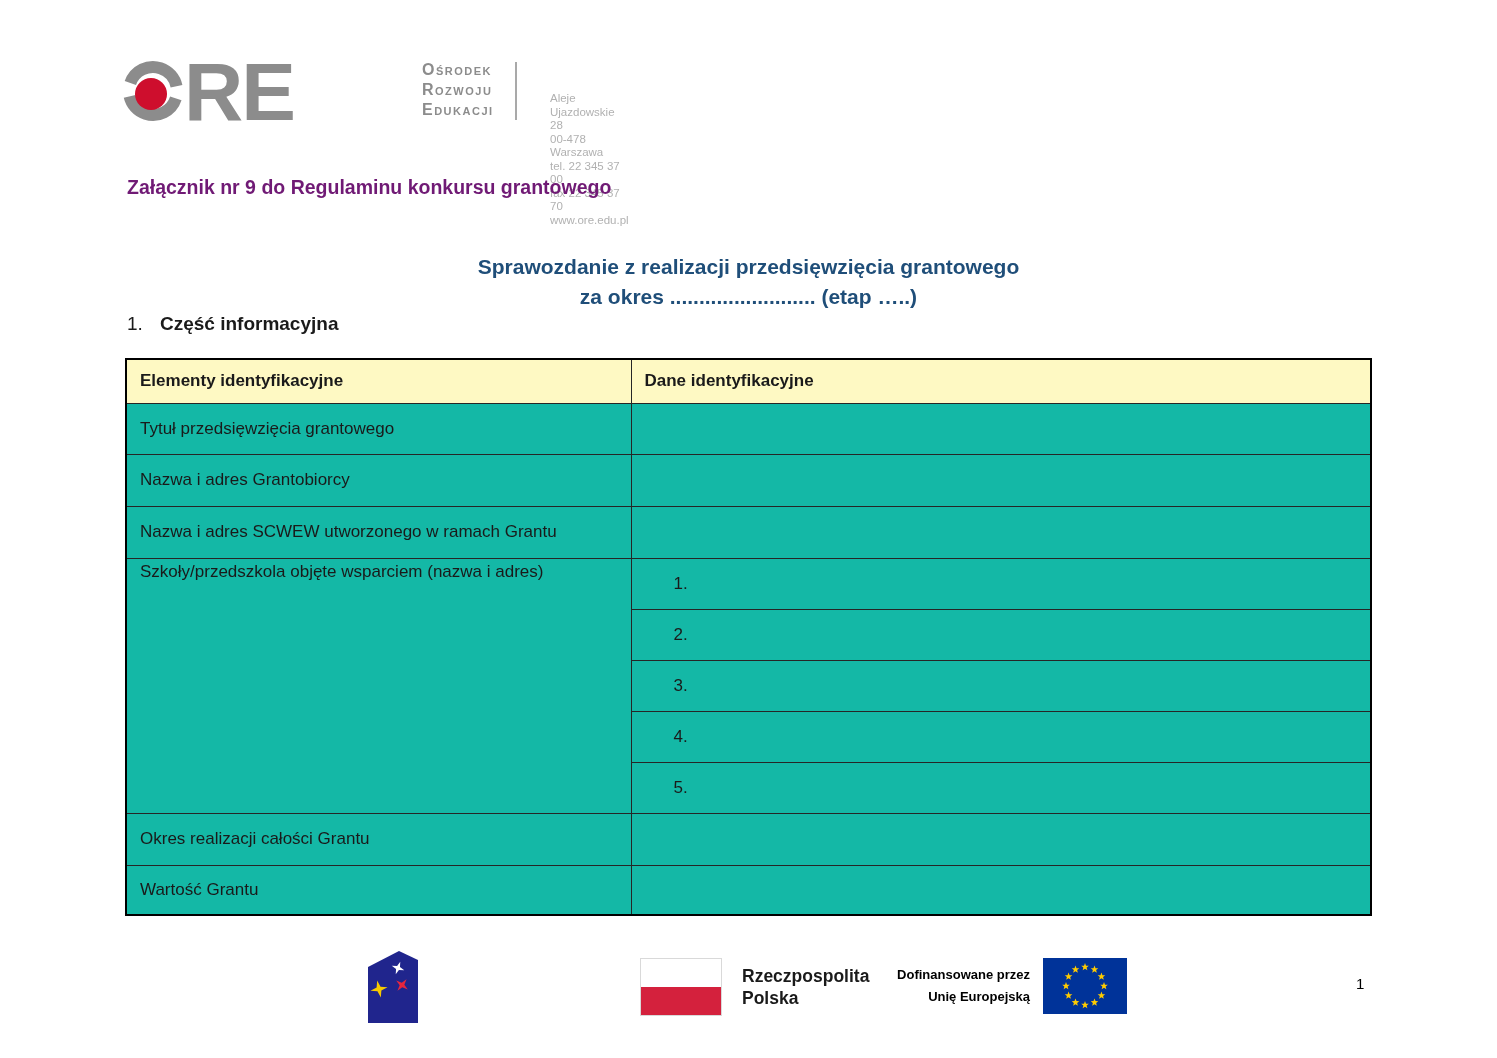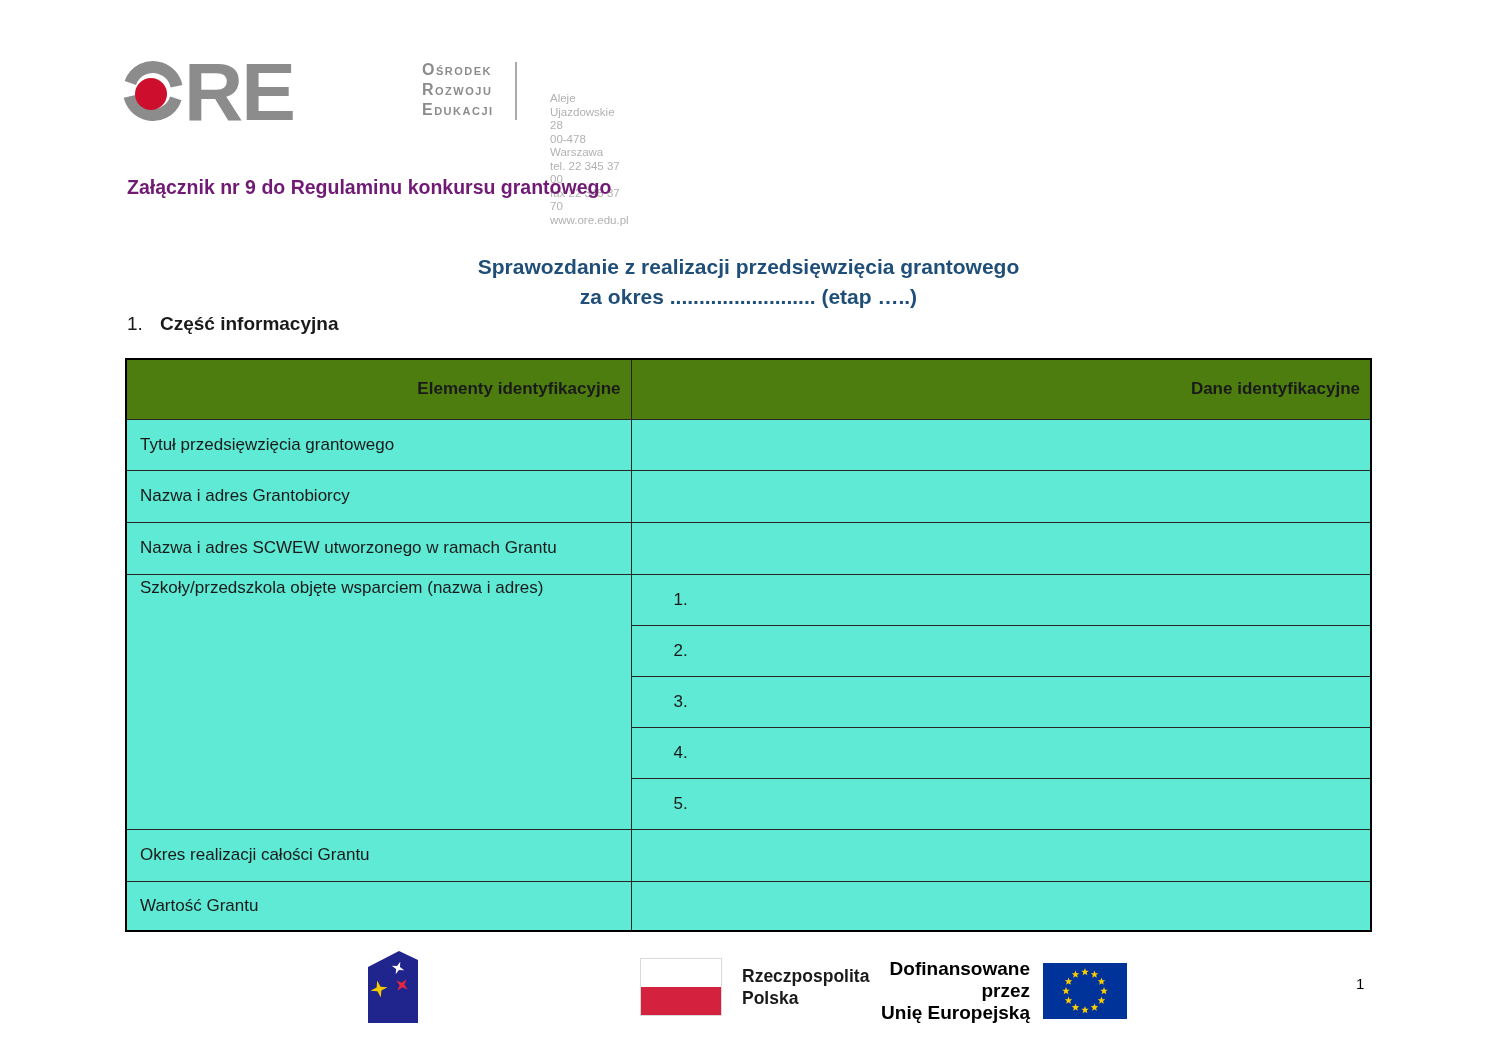--- a/index.html
+++ b/index.html
@@ -25,39 +25,39 @@
   .section-line { position:absolute; left:127px; top:313px; font-size:19px; }
   .section-num { display:inline-block; width:33px; font-weight:normal; }
   .section-label { font-weight:bold; }
 
   
   .info-table { position:absolute; left:125px; top:358px; width:1247px;
                 border-collapse:collapse; table-layout:fixed; font-size:17px; }
   .info-table col.c1 { width:505px; }
   .info-table th, .info-table td { border:1.5px solid #262626; vertical-align:middle; }
   .info-table { border:2px solid #000; }
-  .info-table th { background:#4d7c0f; height:60px; text-align:right; font-weight:bold;
+  .info-table th { background:#fef9c3; height:44px; text-align:left; font-weight:bold;
                    padding:0 10px 0 13px; }
-  .info-table td { height:51px; padding:0 10px 0 13px; background:#5eead4; }
+  .info-table td { height:51px; padding:0 10px 0 13px; background:#14b8a6; }
   .info-table td.num-cell { padding-left:42px; }
   .info-table td.label-merged { vertical-align:top; padding-top:3px; line-height:20px; }
   .info-table tr.r2 td, .info-table tr.r3 td, .info-table tr.last2 td { height:52px; }
   .info-table tr.last td { height:50px; }
 
   
   .footer-logos { position:absolute; left:0; top:946px; width:1497px; height:90px; }
   .fe-block { position:absolute; left:368px; top:5px; display:flex; align-items:center; }
   .fe-text { margin-left:11px; font-size:17.5px; font-weight:bold; line-height:22px; color:#000; }
   .pl-block { position:absolute; left:640px; top:12px; display:flex; align-items:center;gap:8px; }
   .pl-flag { width:82px; height:58px; border:1px solid #d9d9d9; display:flex; flex-direction:column; }
   .pl-flag .w { flex:1; background:#ffffff; }
   .pl-flag .r { flex:1; background:#d4213d; }
   .pl-text { margin-left:12px; font-size:17.5px; font-weight:bold; line-height:22px; color:#1a1a1a; }
   .eu-block { position:absolute; left:855px; top:12px; display:flex; align-items:center; }
-  .eu-text { width:175px; text-align:right; font-size:19px; font-weight:bold; line-height:22px; color:#000; }
+  .eu-text { width:175px; text-align:right; font-size:13px; font-weight:bold; line-height:22px; color:#000; }
   .eu-flag { margin-left:13px; }
   .page-number { position:absolute; left:1356px; top:975px; font-size:15px; color:#000; }
 </style>
 </head>
 <body>
 
 <div class="page">
 
   <div class="ore-logo">
     <svg class="ore-mark" width="265" height="72" viewBox="0 0 265 72">

